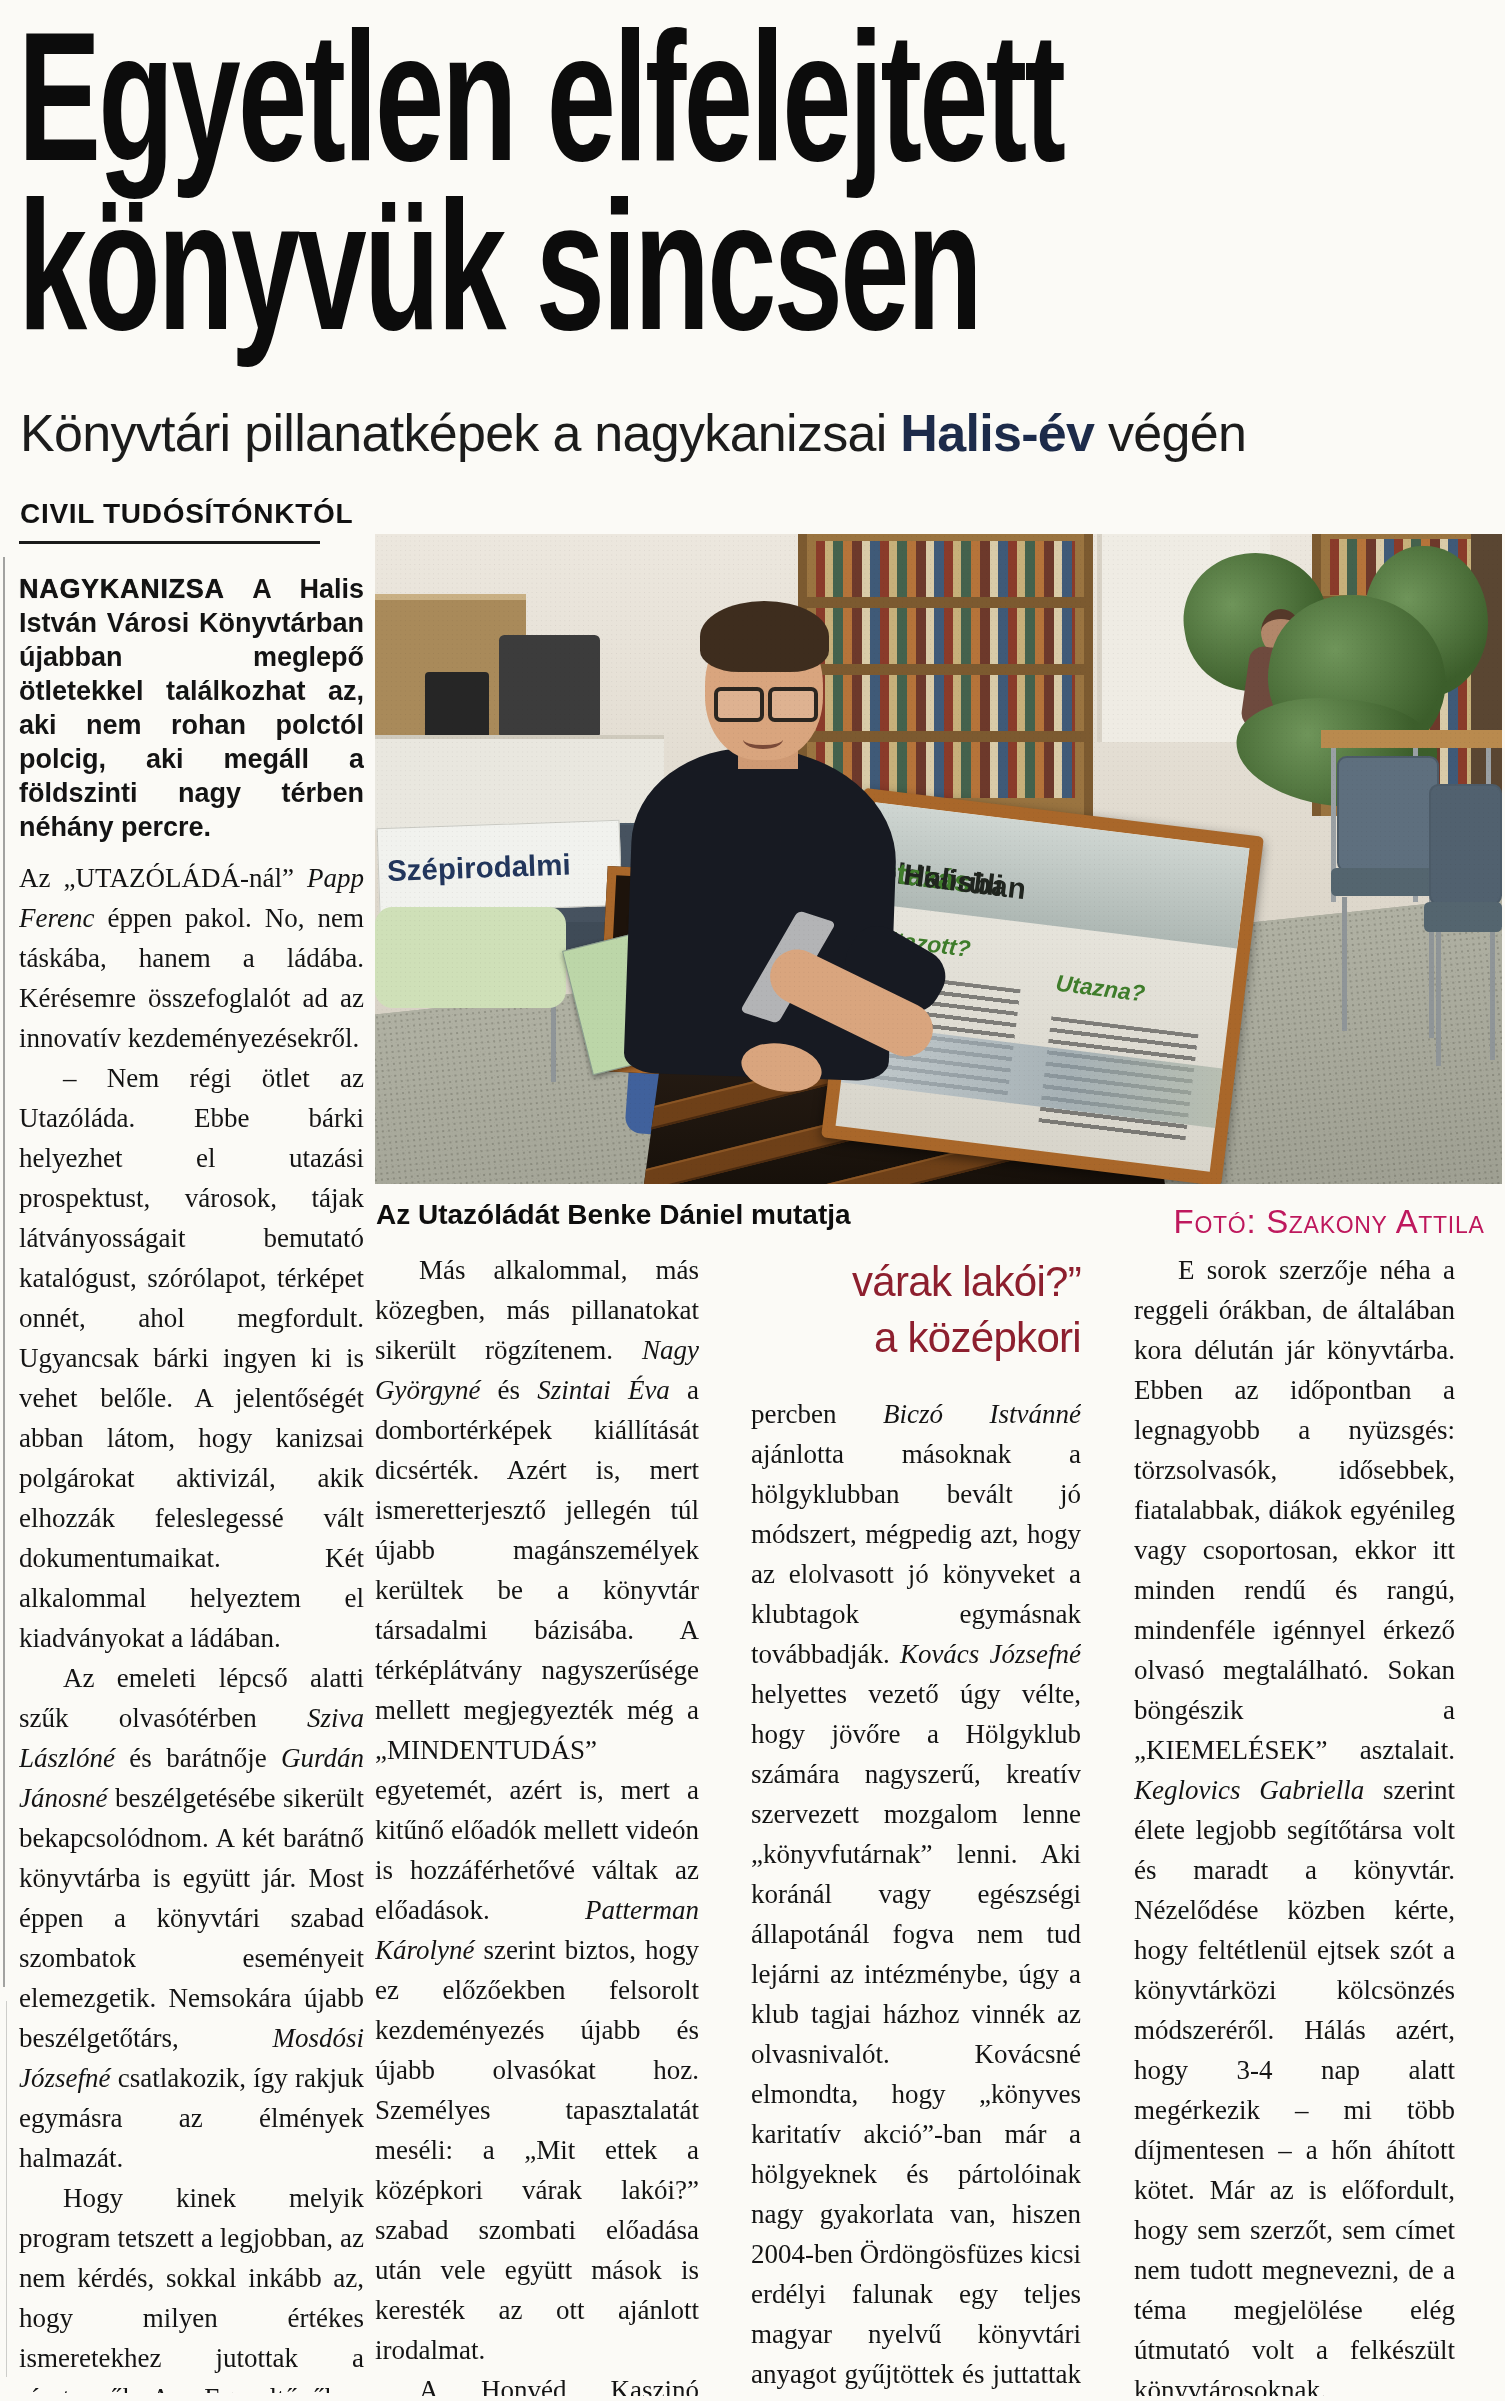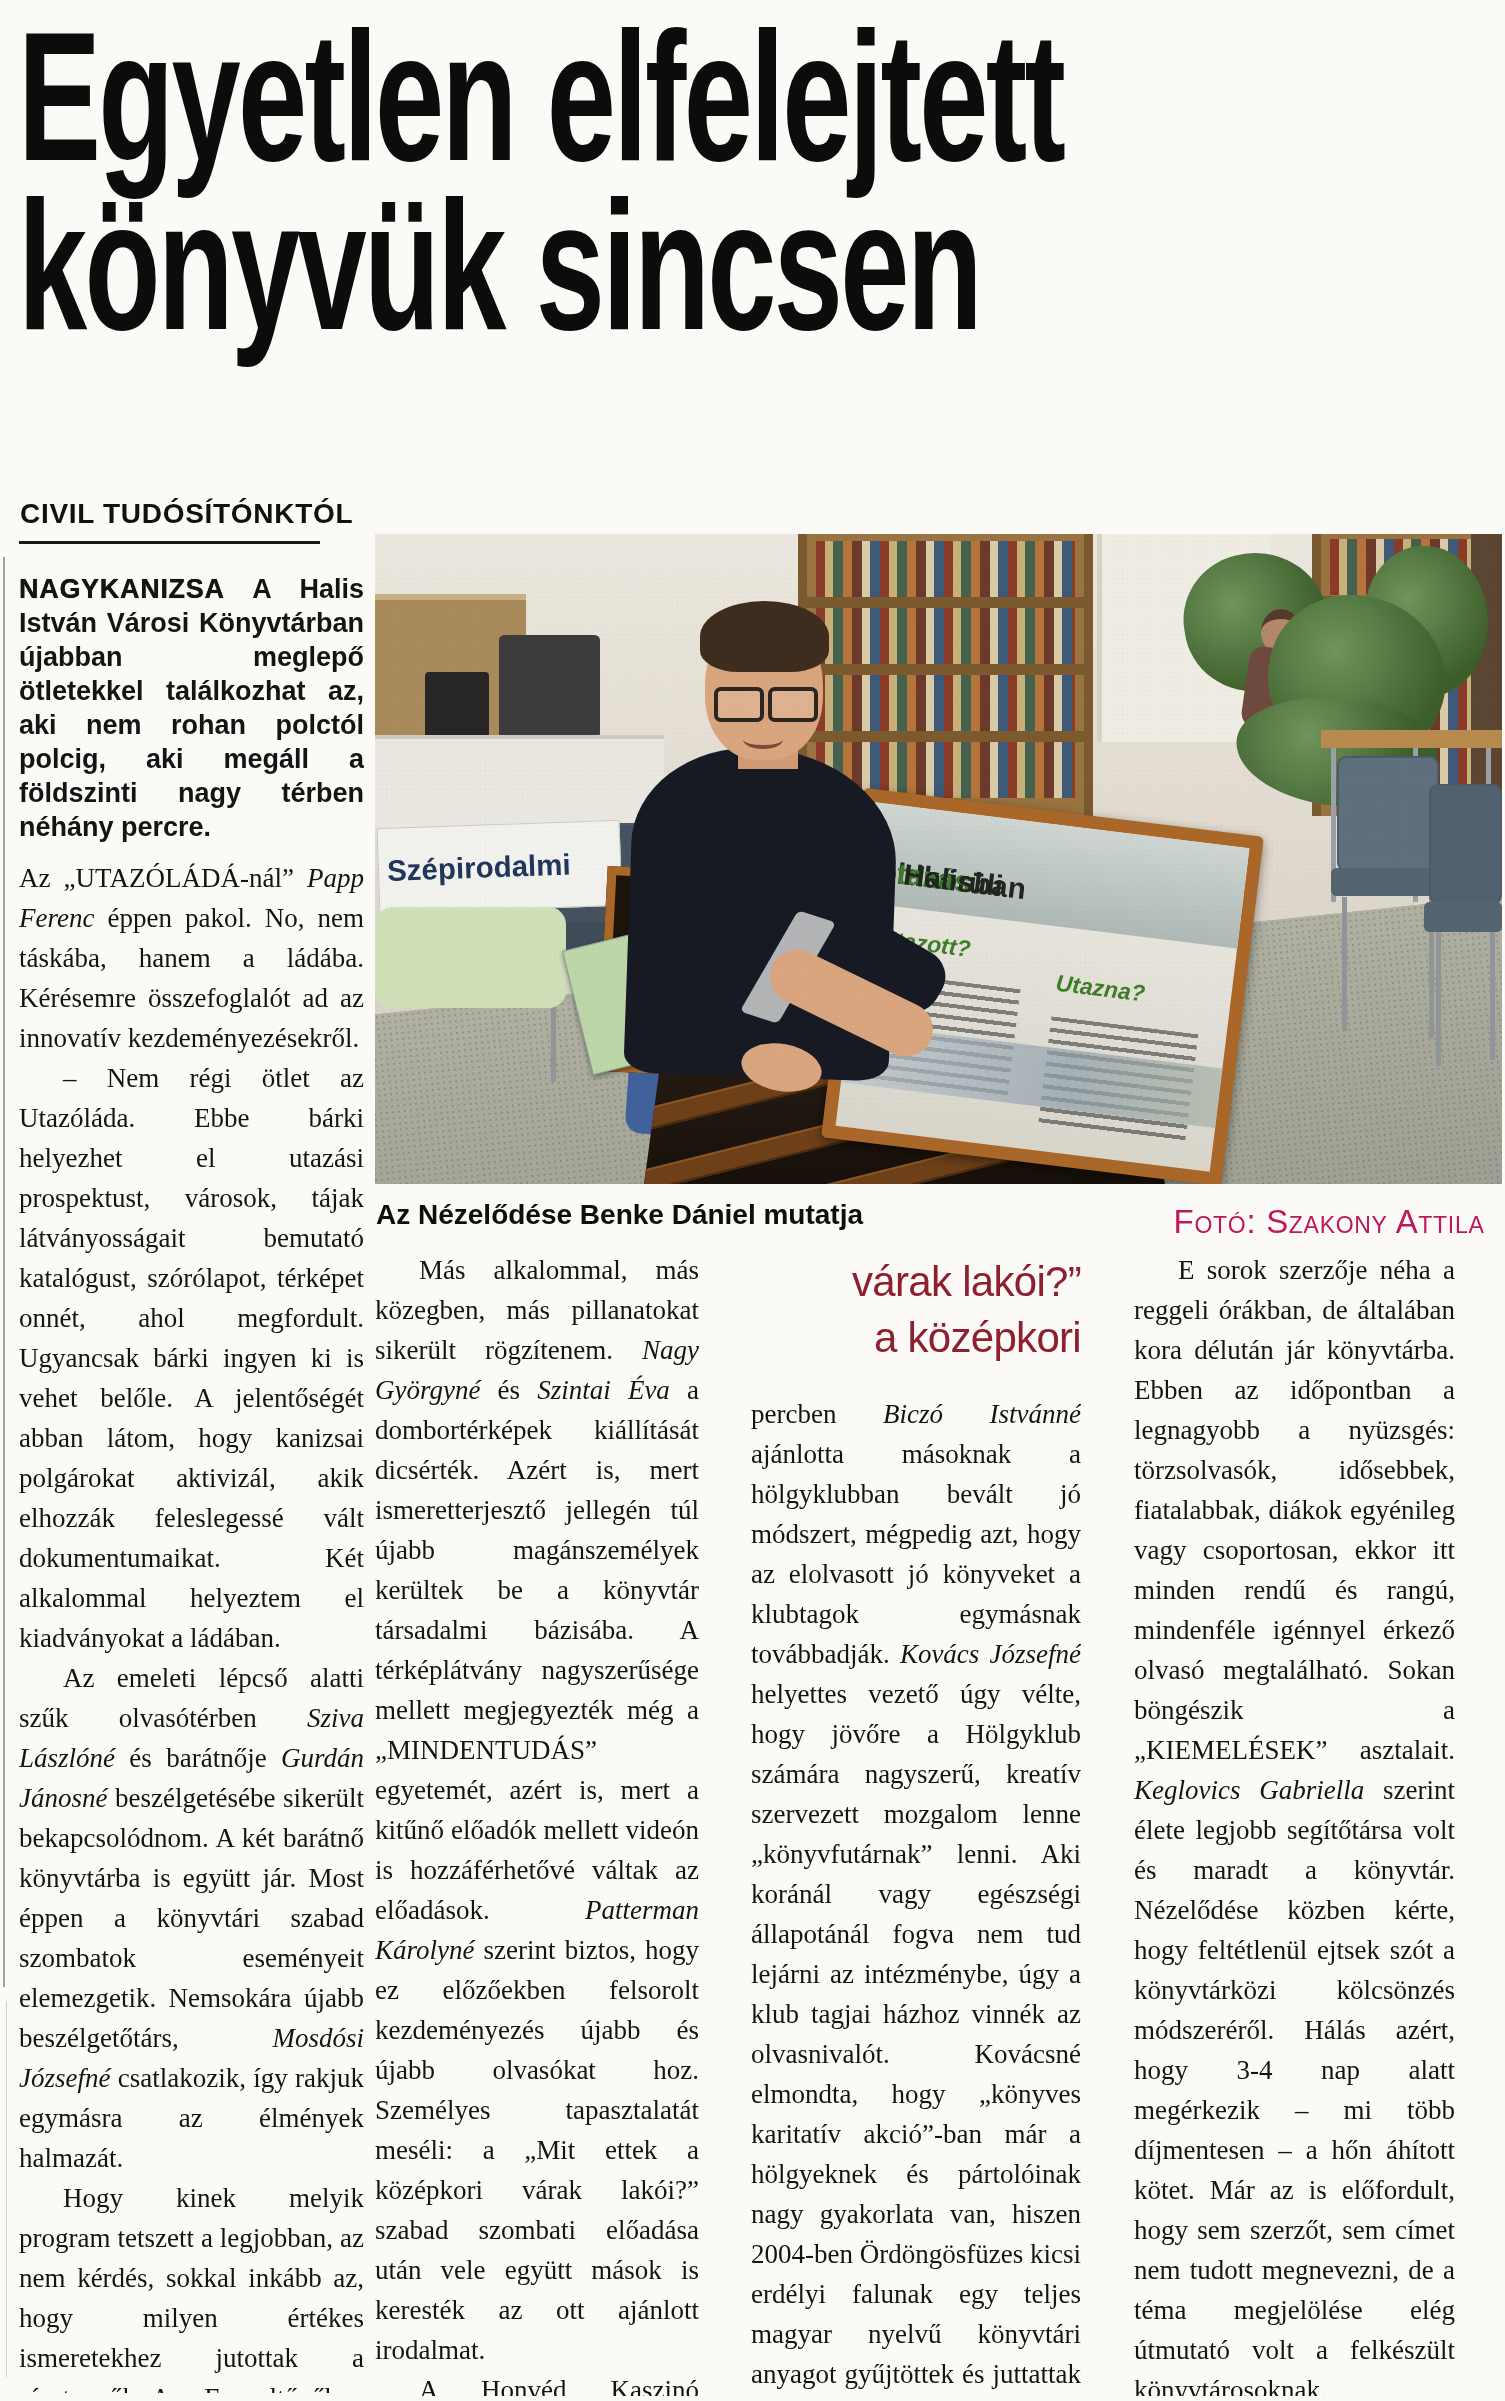--- a/index.html
+++ b/index.html
@@ -134,20 +134,21 @@
 </style>
 </head>
 <body>
 
 <div id="page">
 
   <div class="title">
     <div>Egyetlen elfelejtett</div>
     <div>könyvük sincsen</div>
   </div>
+  <div class="subtitle"><span>Könyvtári pillanatképek a nagykanizsai </span><span class="seg-hl">Halis-év</span><span> végén</span></div>
   <div class="kicker">CIVIL TUDÓSÍTÓNKTÓL</div>
   <div class="kicker-rule"></div>
   <div class="edge-line"></div>
   <div class="edge-line2"></div>
 
   <div id="col1" class="col">
     <div class="lead">
       <p><span class="seg-b">NAGYKANIZSA</span><span>  A Halis István Városi Könyvtárban újabban meglepő ötletekkel találkozhat az, aki nem rohan polctól polcig, aki megáll a földszinti nagy térben néhány percre.</span></p>
     </div>
     <div class="body-text">
@@ -255,21 +256,21 @@
     <div class="man-head"></div>
     <div class="man-hair"></div>
     <div class="man-glass" style="left:339px"></div>
     <div class="man-glass" style="left:393px"></div>
     <div class="man-smile"></div>
     <div class="arm-sleeve"></div>
     <div class="arm"></div>
     <div class="hand"></div>
   </div>
 
-  <div class="caption">Az Nézelődése Benke Dániel mutatja</div>
+  <div class="caption">Az Utazóládát Benke Dániel mutatja</div>
   <div class="credit">Fotó: Szakony Attila</div>
 
   <div id="col2" class="col">
     <div class="body-text">
         <p class="indent"><span>Más alkalommal, más közegben, más pillanatokat sikerült rögzítenem. </span><span class="seg-i">Nagy Györgyné</span><span> és </span><span class="seg-i">Szintai Éva</span><span> a dombortérképek kiállítását dicsérték. Azért is, mert ismeretterjesztő jellegén túl újabb magánszemélyek kerültek be a könyvtár társadalmi bázisába. A térképlátvány nagyszerűsége mellett megjegyezték még a „MINDENTUDÁS” egyetemét, azért is, mert a kitűnő előadók mellett videón is hozzáférhetővé váltak az előadások. </span><span class="seg-i">Patterman Károlyné</span><span> szerint biztos, hogy ez előzőekben felsorolt kezdeményezés újabb és újabb olvasókat hoz. Személyes tapasztalatát meséli: a „Mit ettek a középkori várak lakói?” szabad szombati előadása után vele együtt mások is keresték az ott ajánlott irodalmat.</span></p>
         <p class="indent"><span>A Honvéd Kaszinó Hölgyklubjának kedvence lett a legújabb szolgáltatás, a KÖNYVFUTÁR. Persze, lefordították saját klubéletükre. Egy filmklub előtti néhány</span></p>
       </div>
   </div>
 
   <div id="col3" class="col">

